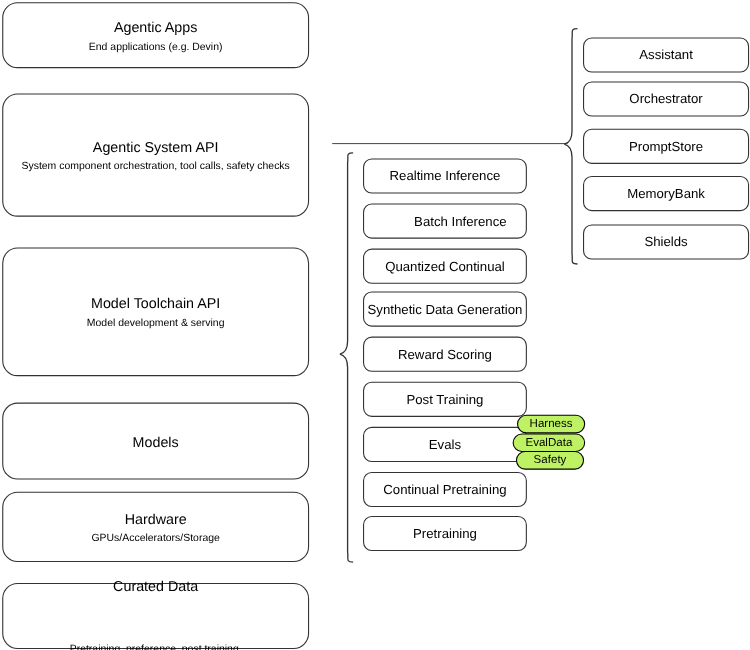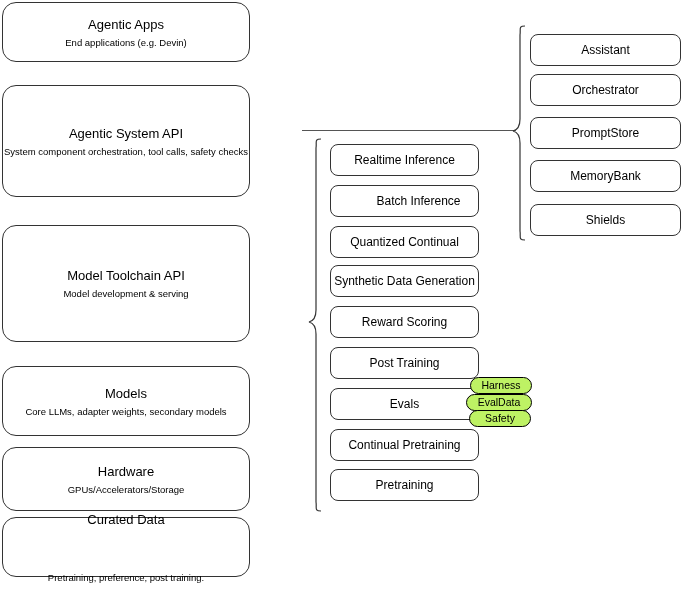--- a/index.html
+++ b/index.html
@@ -40,21 +40,21 @@
   .box .subtitle {
     font-size: 9.5px;
     line-height: 13px;
     color: #000000;
     margin-top: 3px;
   }
 
   
   .layer {
     left: 2px;
-    width: 248px;
+    width: 279px;
     border-radius: 14px;
   }
 
   
   .cap {
     left: 330px;
     width: 149px;
     height: 32px;
     border-radius: 8px;
   }
@@ -119,27 +119,26 @@
       <div class="box layer" style="top: 85px; height: 112px;">
         <div class="title">Agentic System API</div>
         <div class="subtitle">System component orchestration, tool calls, safety checks</div>
       </div>
       <div class="box layer" style="top: 225px; height: 117px;">
         <div class="title">Model Toolchain API</div>
         <div class="subtitle">Model development &amp; serving</div>
       </div>
       <div class="box layer" style="top: 366px; height: 70px;">
         <div class="title">Models</div>
-        <div class="subtitle">Core LLMs, adapter weights, secondary models</div>
       </div>
       <div class="box layer" style="top: 447px; height: 64px;">
         <div class="title">Hardware</div>
         <div class="subtitle">GPUs/Accelerators/Storage</div>
       </div>
-      <div class="box layer" style="top: 517px; height: 60px; gap: 40px;">
+      <div class="box layer" style="top: 530px; height: 60px; gap: 40px;">
         <div class="title">Curated Data</div>
         <div class="subtitle">Pretraining, preference, post training.</div>
       </div>
     </div>
 
   <svg class="brace" style="left:308px; top:138px;" width="14" height="380" viewBox="0 0 14 380">
     <path d="M13 1 C6 1 9 4 8 10 L8 172 C8 180 5 183 1 184 C5 185 8 188 8 196 L8 364 C9 370 6 373 13 373"></path>
   </svg>
 
   <svg class="brace" style="left:512px; top:25px;" width="14" height="222" viewBox="0 0 14 222">

